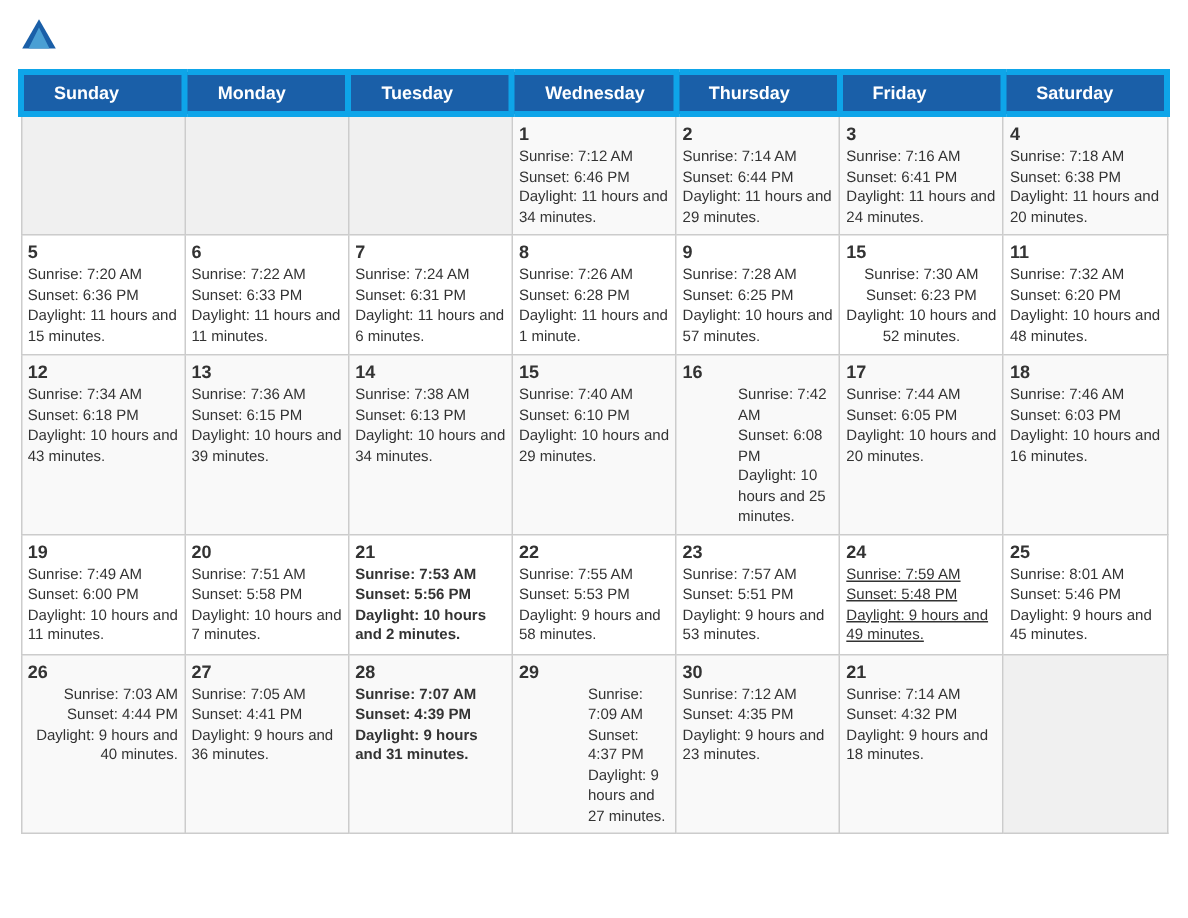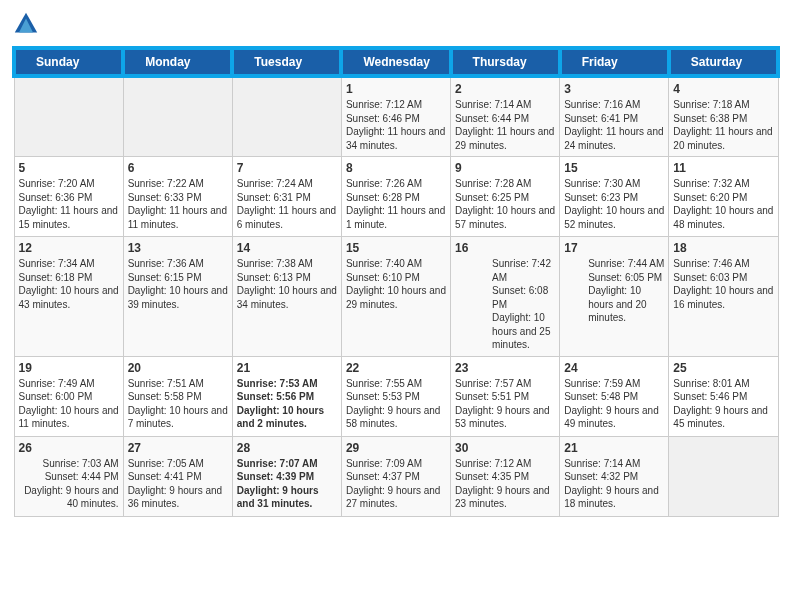--- a/index.html
+++ b/index.html
@@ -187,21 +187,21 @@
 Daylight: 11 hours and 1 minute.</div>
           </td>
           <td>
             <div class="day-number">9</div>
             <div class="day-info" style="white-space: pre-line;">Sunrise: 7:28 AM
 Sunset: 6:25 PM
 Daylight: 10 hours and 57 minutes.</div>
           </td>
           <td>
             <div class="day-number">15</div>
-            <div class="day-info" style="white-space: pre-line;">Sunrise: 7:30 AM
+            <div class="day-info" style="white-space: pre-line; text-align: center;">Sunrise: 7:30 AM
 Sunset: 6:23 PM
 Daylight: 10 hours and 52 minutes.</div>
           </td>
           <td>
             <div class="day-number">11</div>
             <div class="day-info" style="white-space: pre-line;">Sunrise: 7:32 AM
 Sunset: 6:20 PM
 Daylight: 10 hours and 48 minutes.</div>
           </td>
         </tr>
@@ -231,21 +231,21 @@
 Daylight: 10 hours and 29 minutes.</div>
           </td>
           <td>
             <div class="day-number">16</div>
             <div class="day-info" style="white-space: pre-line; margin-left: 37px;">Sunrise: 7:42 AM
 Sunset: 6:08 PM
 Daylight: 10 hours and 25 minutes.</div>
           </td>
           <td>
             <div class="day-number">17</div>
-            <div class="day-info" style="white-space: pre-line; margin-left: 24px;">Sunrise: 7:44 AM
+            <div class="day-info" style="white-space: pre-line;">Sunrise: 7:44 AM
 Sunset: 6:05 PM
 Daylight: 10 hours and 20 minutes.</div>
           </td>
           <td>
             <div class="day-number">18</div>
             <div class="day-info" style="white-space: pre-line;">Sunrise: 7:46 AM
 Sunset: 6:03 PM
 Daylight: 10 hours and 16 minutes.</div>
           </td>
         </tr>
@@ -275,21 +275,21 @@
 Daylight: 9 hours and 58 minutes.</div>
           </td>
           <td>
             <div class="day-number">23</div>
             <div class="day-info" style="white-space: pre-line;">Sunrise: 7:57 AM
 Sunset: 5:51 PM
 Daylight: 9 hours and 53 minutes.</div>
           </td>
           <td>
             <div class="day-number">24</div>
-            <div class="day-info" style="white-space: pre-line;">Sunrise: 7:59 AM
+            <div class="day-info" style="white-space: pre-line; text-decoration: underline;">Sunrise: 7:59 AM
 Sunset: 5:48 PM
 Daylight: 9 hours and 49 minutes.</div>
           </td>
           <td>
             <div class="day-number">25</div>
             <div class="day-info" style="white-space: pre-line;">Sunrise: 8:01 AM
 Sunset: 5:46 PM
 Daylight: 9 hours and 45 minutes.</div>
           </td>
         </tr>
@@ -307,21 +307,21 @@
 Daylight: 9 hours and 36 minutes.</div>
           </td>
           <td>
             <div class="day-number">28</div>
             <div class="day-info" style="white-space: pre-line; font-weight: bold;">Sunrise: 7:07 AM
 Sunset: 4:39 PM
 Daylight: 9 hours and 31 minutes.</div>
           </td>
           <td>
             <div class="day-number">29</div>
-            <div class="day-info" style="white-space: pre-line;">Sunrise: 7:09 AM
+            <div class="day-info" style="white-space: pre-line; margin-left: 46px;">Sunrise: 7:09 AM
 Sunset: 4:37 PM
 Daylight: 9 hours and 27 minutes.</div>
           </td>
           <td>
             <div class="day-number">30</div>
             <div class="day-info" style="white-space: pre-line;">Sunrise: 7:12 AM
 Sunset: 4:35 PM
 Daylight: 9 hours and 23 minutes.</div>
           </td>
           <td>

